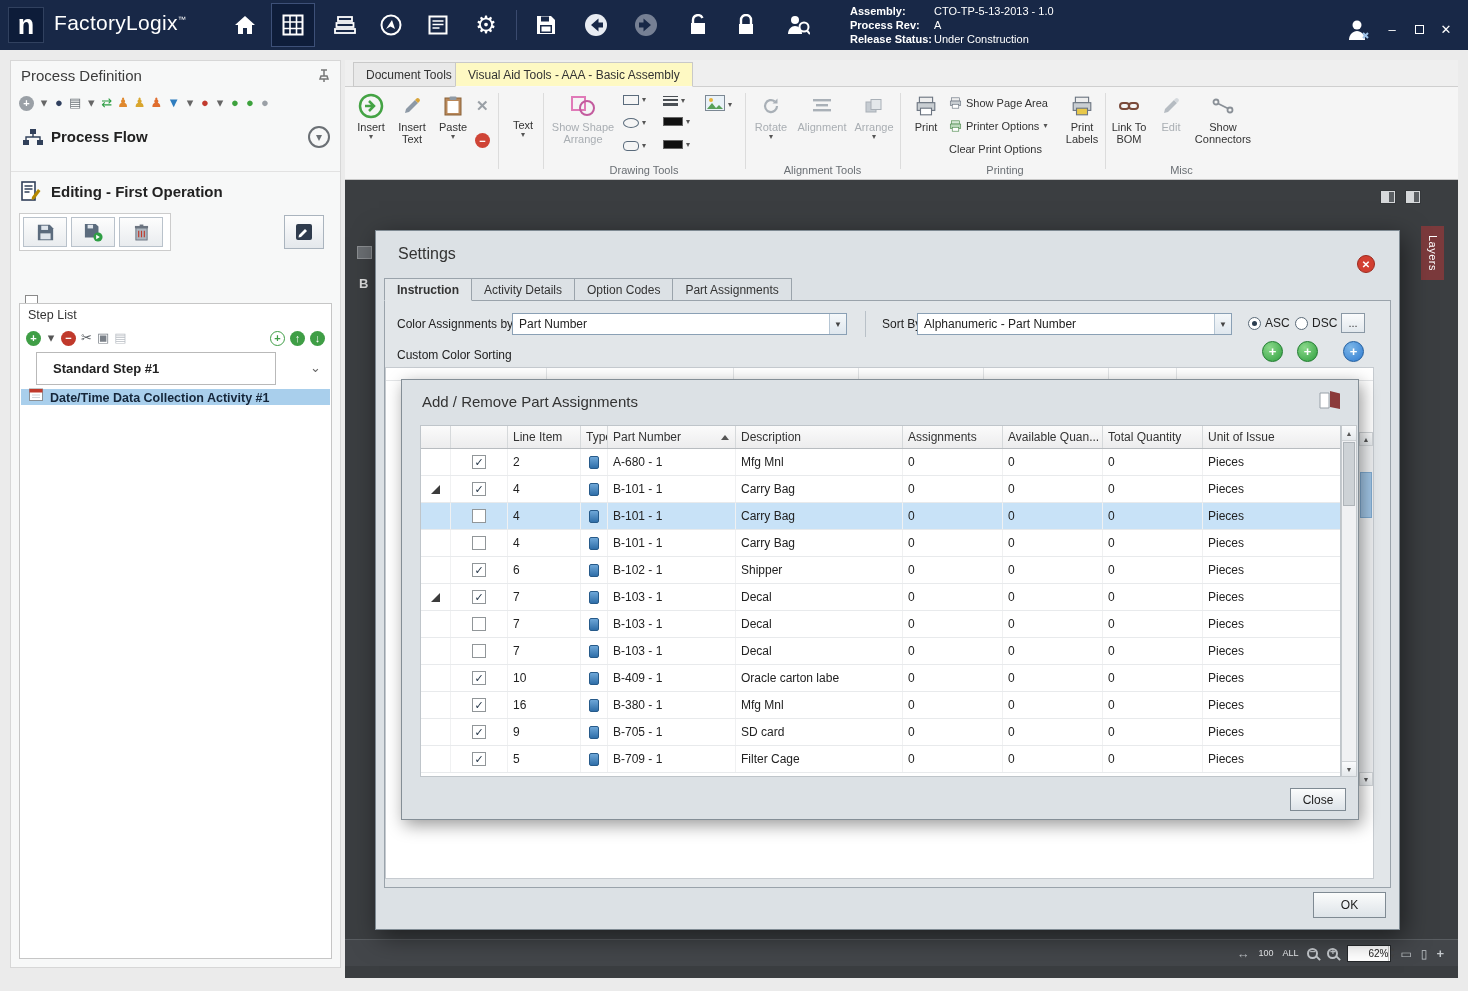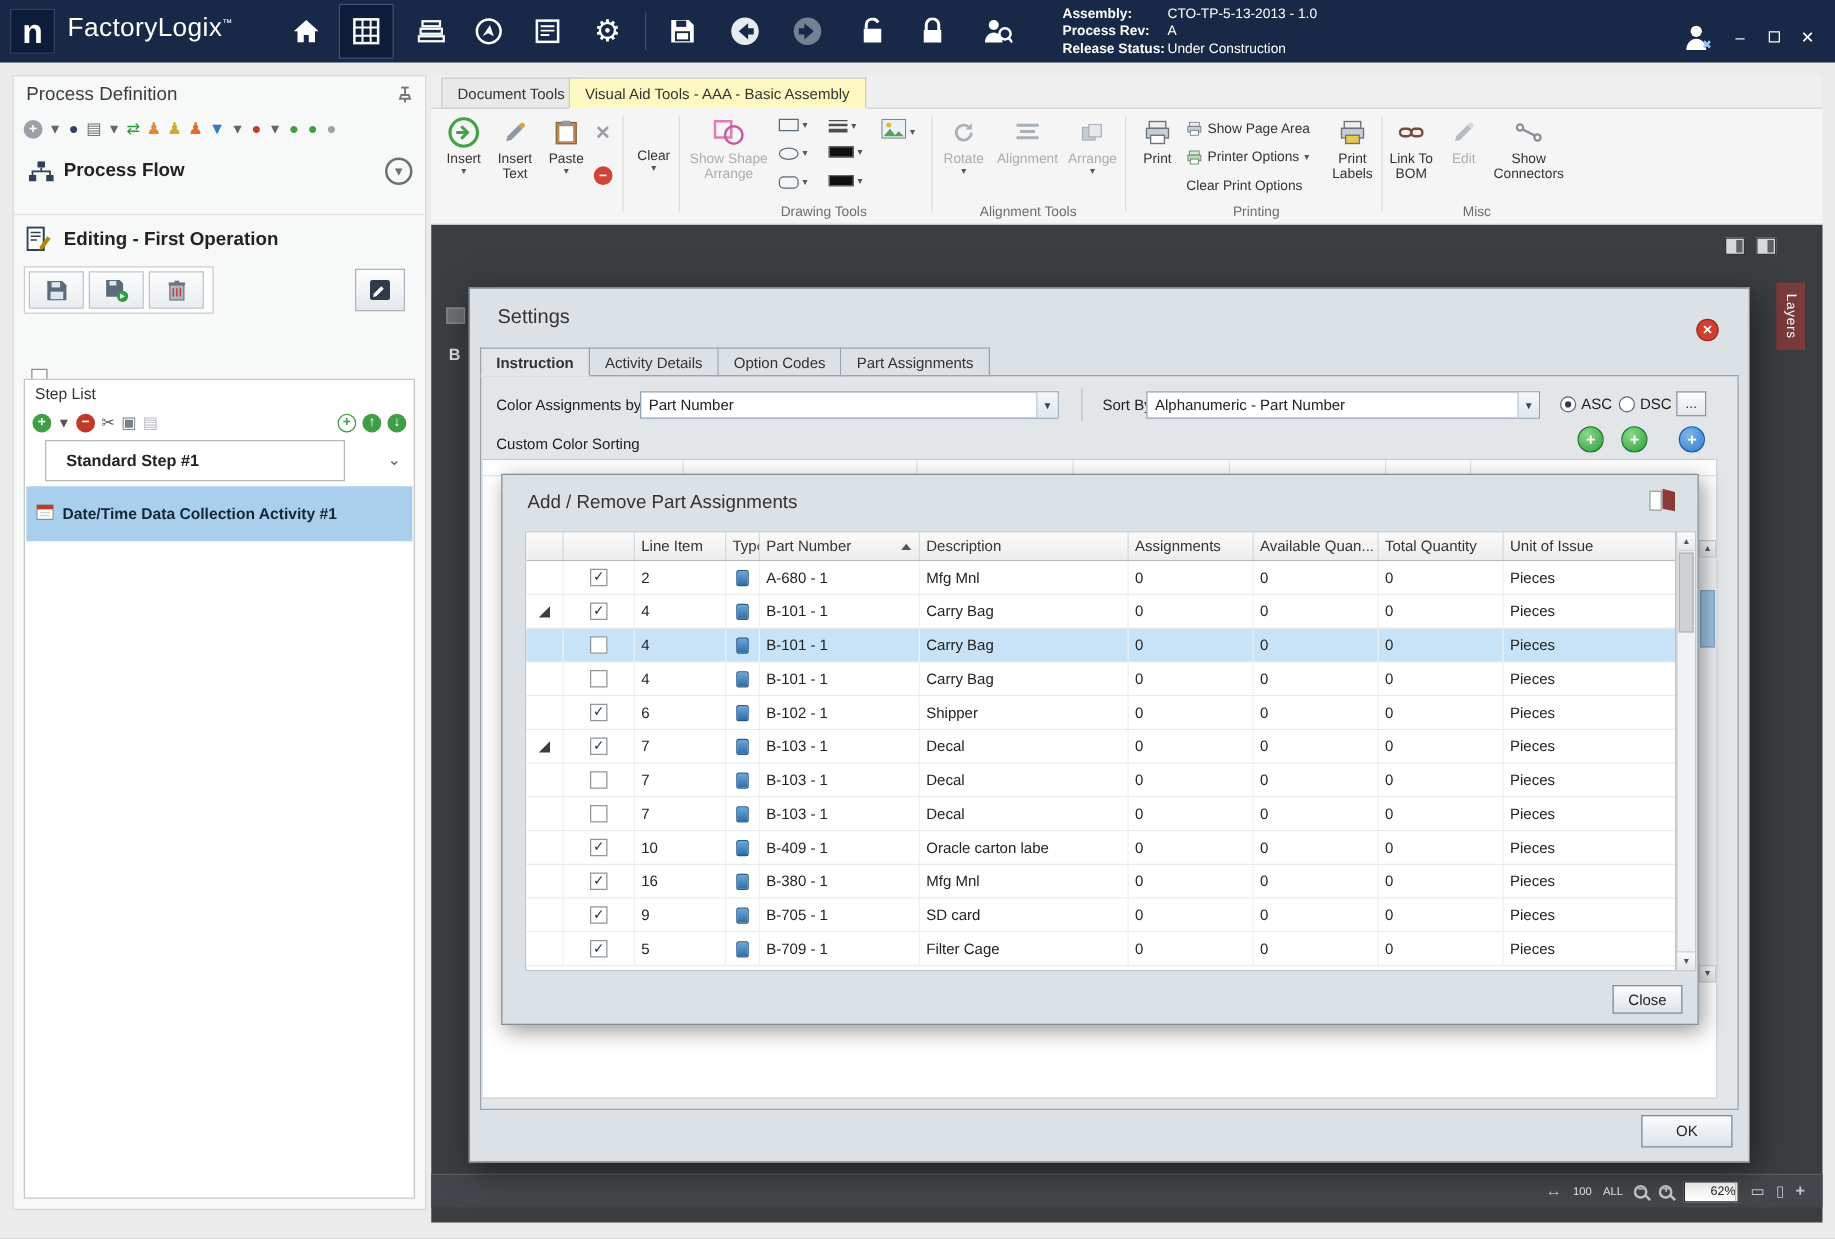--- a/index.html
+++ b/index.html
@@ -47,22 +47,22 @@
                   background:linear-gradient(#fdfdfd,#e4e8ec); display:flex; align-items:center; justify-content:center; }
   .any-row { position:absolute; left:14px; top:212px; display:flex; gap:7px; align-items:center; }
   .cb { width:13px; height:13px; border:1px solid #8a8a8a; background:#fff; }
   .any-label { font-size:12px; color:#333;margin-top:43px; }
   .steplist { position:absolute; left:8px; right:8px; top:242px; bottom:8px; background:#fff; border:1px solid #c6c6c6; }
   .sl-title { position:absolute; left:8px; top:4px; font-size:12.5px; color:#333; }
   .sl-tools { position:absolute; left:6px; right:6px; top:24px; height:20px; }
   .step-box { position:absolute; left:16px; right:55px; top:48px; height:33px; border:1px solid #b9b9b9; background:#fff;
               display:flex; align-items:center; padding-left:16px; font-weight:bold; font-size:13px; color:#222; }
   .step-chevron { position:absolute; right:10px; top:56px; color:#666; font-size:13px; }
-  .activity-row { position:absolute; left:1px; right:1px; top:85px; height:44px; background:var(--selection-strong,#a9cfec);
-                  display:flex; align-items:center; gap:7px; padding-left:8px; }
+  .activity-row { position:absolute; left:1px; right:1px; top:85px; height:16px; background:var(--selection-strong,#a9cfec);
+                  display:flex; align-items:flex-end; gap:7px; padding-left:8px; }
   .activity-label { font-size:12.5px; font-weight:bold; color:#15263a; }
 
   
   .main { position:absolute; left:345px; top:60px; right:10px; bottom:13px; background:#efefef; }
   .doc-tab { position:absolute; top:2px; height:25px; padding:0 12px; font-size:12px; color:#333; display:flex;
              align-items:center; background:#e9e9e9; border:1px solid #c9c9c9; white-space:nowrap; z-index:1; }
   .doc-tab.active { background:#fef9c3; border-bottom:1px solid #f7f7f7; z-index:2; }
   .ribbon { position:absolute; left:0; right:0; top:26px; height:94px; background:#f5f5f5;
             border-top:1px solid #cfcfcf; border-bottom:1px solid #c7c7c7; }
   .rsep { position:absolute; top:6px; height:76px; width:1px; background:#dcdcdc; }
@@ -436,21 +436,21 @@
             </svg>
         </div>
         <div>Paste</div>
         <div class="caret">▾</div>
       </div>
       <div style="position:absolute;left:131px;top:10px" class="rb-x-icon">✕</div>
       <div style="position:absolute;left:130px;top:46px" class="rb-no">−</div>
       <div class="rsep" style="left:153px"></div>
 
       <div class="rbi" style="left:160px;width:36px;top:32px">
-        <div>Clear</div>
+        <div>Text</div>
         <div class="caret">▾</div>
       </div>
       <div class="rsep" style="left:198px"></div>
 
       <div class="rbi dis" style="left:206px;width:64px">
         <div class="ric">
           <svg width="26" height="22" viewBox="0 0 26 22">
               <rect x="2" y="2" width="13" height="13" fill="none" stroke="#e07ab8" stroke-width="2"></rect>
               <circle cx="17" cy="13" r="7" fill="none" stroke="#c35b9e" stroke-width="2"></circle>
             </svg>
@@ -488,21 +488,21 @@
       <div class="dd-mini" style="left:360px;top:8px">
         <span>
           <svg width="20" height="16" viewBox="0 0 20 16">
               <rect x="0.5" y="0.5" width="19" height="15" fill="#eaf2f8" stroke="#7c8894"></rect>
               <circle cx="6" cy="5" r="2" fill="#e8b339"></circle>
               <path fill="#58a05a" d="M2 14l5-6 4 5 3-3 4 4z"></path>
             </svg>
         </span>
           <span class="caret">▾</span>
       </div>
-      <div class="rgl" style="left:213px;width:202px">Drawing Tools</div>
+      <div class="rgl" style="left:198px;width:202px">Drawing Tools</div>
       <div class="rsep" style="left:400px"></div>
 
       <div class="rbi dis" style="left:405px;width:42px">
         <div class="ric">
           <svg width="18" height="18" viewBox="0 0 18 18">
               <path fill="none" stroke="#a9b0b7" stroke-width="2.2" d="M15 9a6 6 0 1 1-2.2-4.6"></path>
               <path fill="#a9b0b7" d="M15.5 1.5v5h-5z"></path>
             </svg>
         </div>
         <div>Rotate</div>

